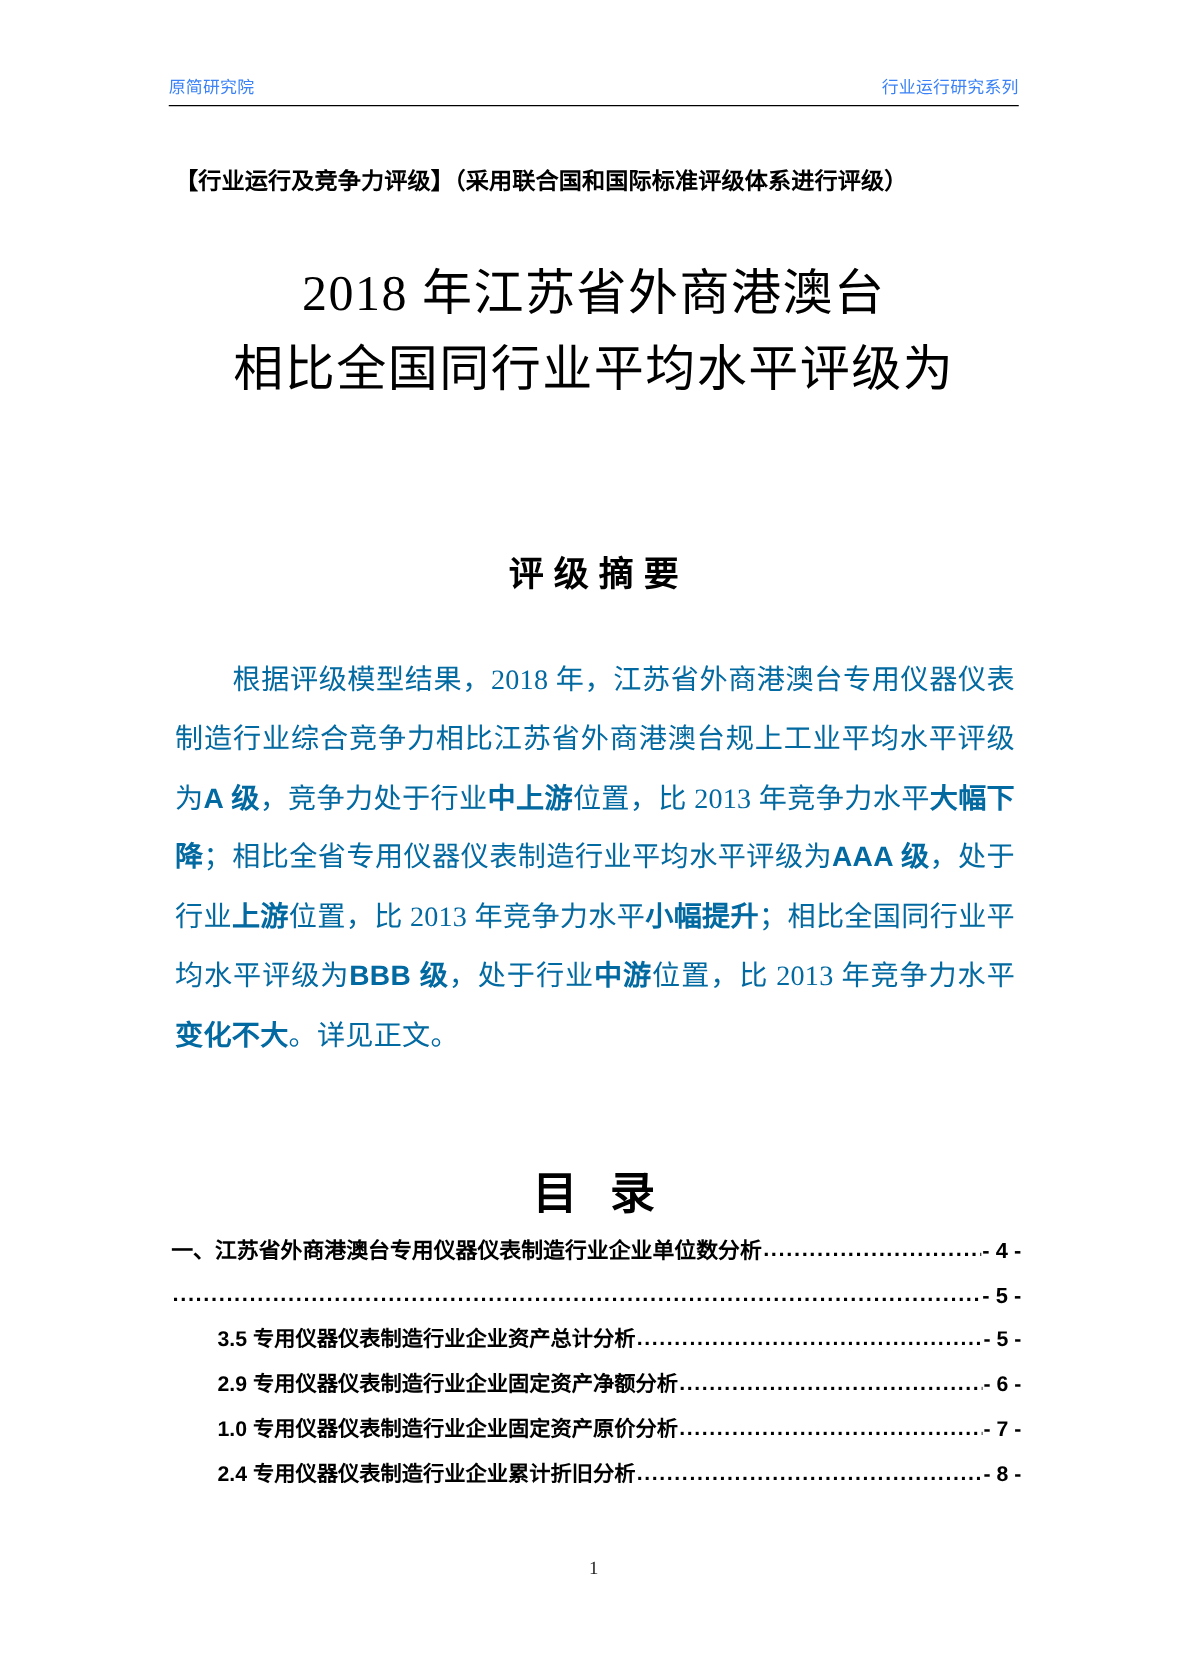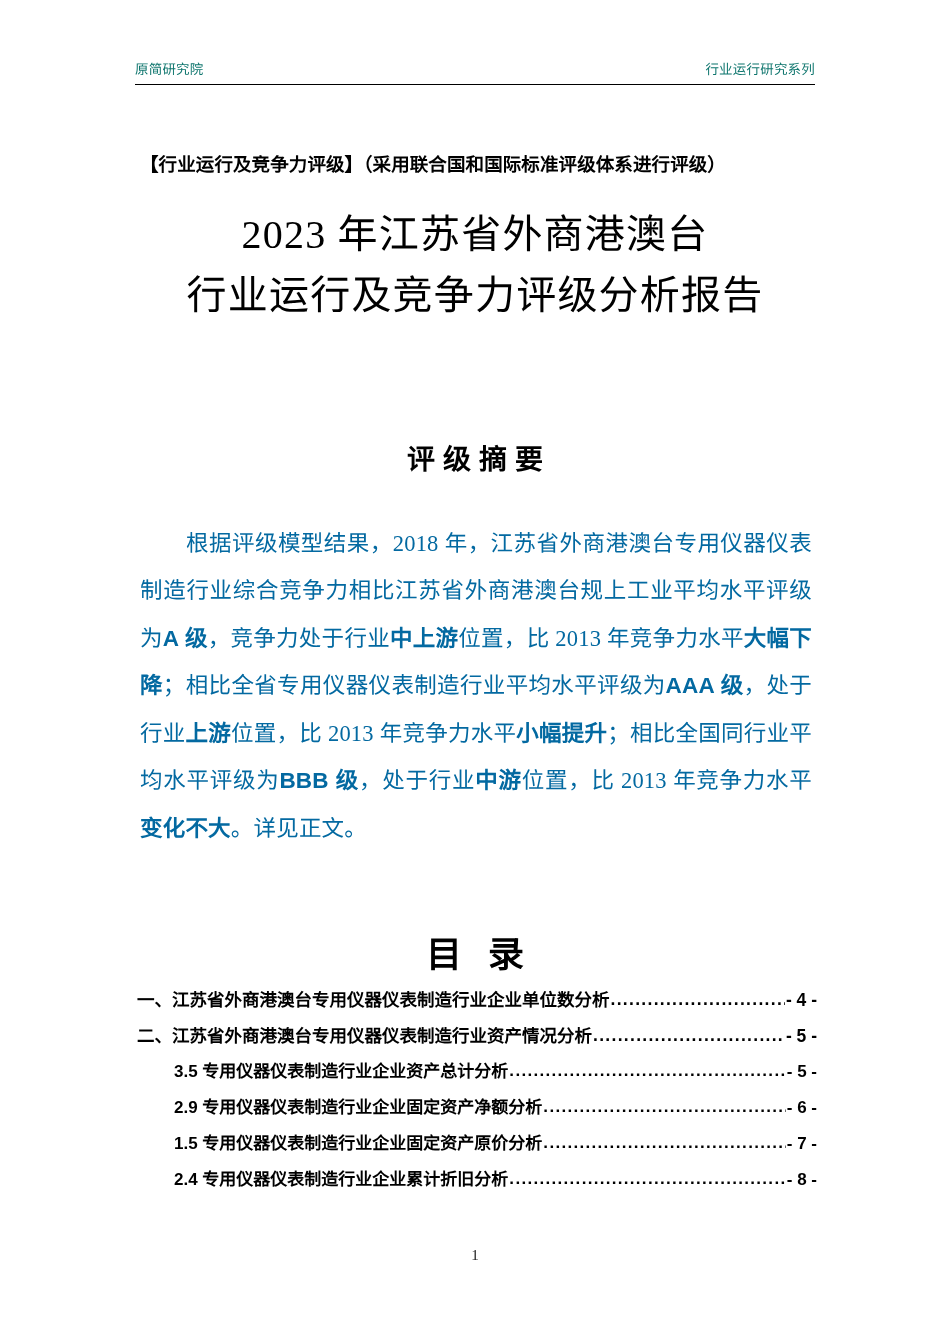--- a/index.html
+++ b/index.html
@@ -30,42 +30,41 @@
     left: 135px;
     top: 62px;
     width: 680px;
     display: flex;
     justify-content: space-between;
     align-items: flex-end;
     font-family: "Liberation Sans", "DejaVu Sans", sans-serif;
     font-size: 13.5px;
     line-height: 1.25;
     letter-spacing: 0.2px;
-    color: #0f766e;
+    color: #3b82f6;
     padding-bottom: 5px;
     border-bottom: 1.6px solid #000000;
     box-sizing: border-box;
   }
   .running-header .hdr-left,
   .running-header .hdr-right { white-space: nowrap; }
 
   
   .subtitle-line {
     position: absolute;
     left: 140px;
     top: 133px;
     width: 680px;
     font-family: "Liberation Sans", "DejaVu Sans", sans-serif;
     font-weight: 700;
     font-size: 18.5px;
     line-height: 1.3;
     letter-spacing: 0.1px;
     color: #000000;
     white-space: nowrap;
-    margin-top: 20px;
   }
 
   
   .doc-title {
     position: absolute;
     left: 0;
     top: 205px;
     width: 950px;
     text-align: center;
   }
@@ -164,53 +163,52 @@
 <div class="page">
 
   <div class="running-header">
     <span class="hdr-left">原简研究院</span>
     <span class="hdr-right">行业运行研究系列</span>
   </div>
 
   <div class="subtitle-line">【行业运行及竞争力评级】（采用联合国和国际标准评级体系进行评级）</div>
 
   <div class="doc-title">
-    <div class="tline">2023 年江苏省外商港澳台</div>
-    <div class="tline">行业运行及竞争力评级分析报告</div>
+    <div class="tline">2018 年江苏省外商港澳台</div>
+    <div class="tline">相比全国同行业平均水平评级为</div>
   </div>
 
   <div class="section-heading" id="summary-heading">评级摘要</div>
 
   <p class="abstract" id="abstract-paragraph"><span>根据评级模型结果，2018 年，江苏省外商港澳台专用仪器仪表制造行业综合竞争力相比江苏省外商港澳台规上工业平均水平评级为</span><b>A 级</b><span>，竞争力处于行业</span><b>中上游</b><span>位置，比 2013 年竞争力水平</span><b>大幅下降</b><span>；相比全省专用仪器仪表制造行业平均水平评级为</span><b>AAA 级</b><span>，处于行业</span><b>上游</b><span>位置，比 2013 年竞争力水平</span><b>小幅提升</b><span>；相比全国同行业平均水平评级为</span><b>BBB 级</b><span>，处于行业</span><b>中游</b><span>位置，比 2013 年竞争力水平</span><b>变化不大</b><span>。详见正文。</span></p>
 
   <div class="section-heading" id="toc-heading">目 录</div>
 
   <div class="toc" id="toc-list">
       <div class="toc-entry level-1">
         <span class="toc-text">一、江苏省外商港澳台专用仪器仪表制造行业企业单位数分析</span>
         <span class="toc-dots">............................................................................................................................................................................................................................</span>
         <span class="toc-page">- 4 -</span>
       </div>
       <div class="toc-entry level-1">
-        <span class="toc-text">二、江苏省外商港澳台专用仪器仪表制造行业资产情况分析</span>
         <span class="toc-dots">............................................................................................................................................................................................................................</span>
         <span class="toc-page">- 5 -</span>
       </div>
       <div class="toc-entry level-2">
         <span class="toc-text">3.5 专用仪器仪表制造行业企业资产总计分析</span>
         <span class="toc-dots">............................................................................................................................................................................................................................</span>
         <span class="toc-page">- 5 -</span>
       </div>
       <div class="toc-entry level-2">
         <span class="toc-text">2.9 专用仪器仪表制造行业企业固定资产净额分析</span>
         <span class="toc-dots">............................................................................................................................................................................................................................</span>
         <span class="toc-page">- 6 -</span>
       </div>
       <div class="toc-entry level-2">
-        <span class="toc-text">1.5 专用仪器仪表制造行业企业固定资产原价分析</span>
+        <span class="toc-text">1.0 专用仪器仪表制造行业企业固定资产原价分析</span>
         <span class="toc-dots">............................................................................................................................................................................................................................</span>
         <span class="toc-page">- 7 -</span>
       </div>
       <div class="toc-entry level-2">
         <span class="toc-text">2.4 专用仪器仪表制造行业企业累计折旧分析</span>
         <span class="toc-dots">............................................................................................................................................................................................................................</span>
         <span class="toc-page">- 8 -</span>
       </div>
     </div>
 

